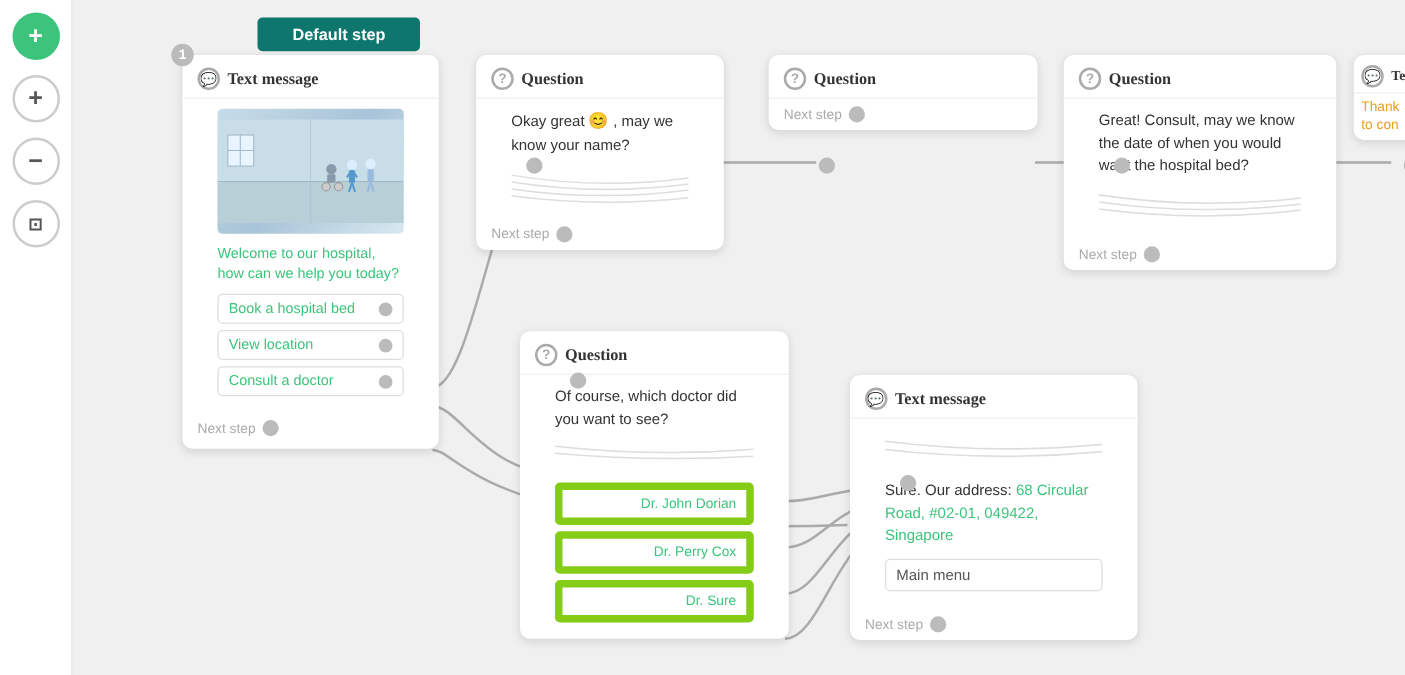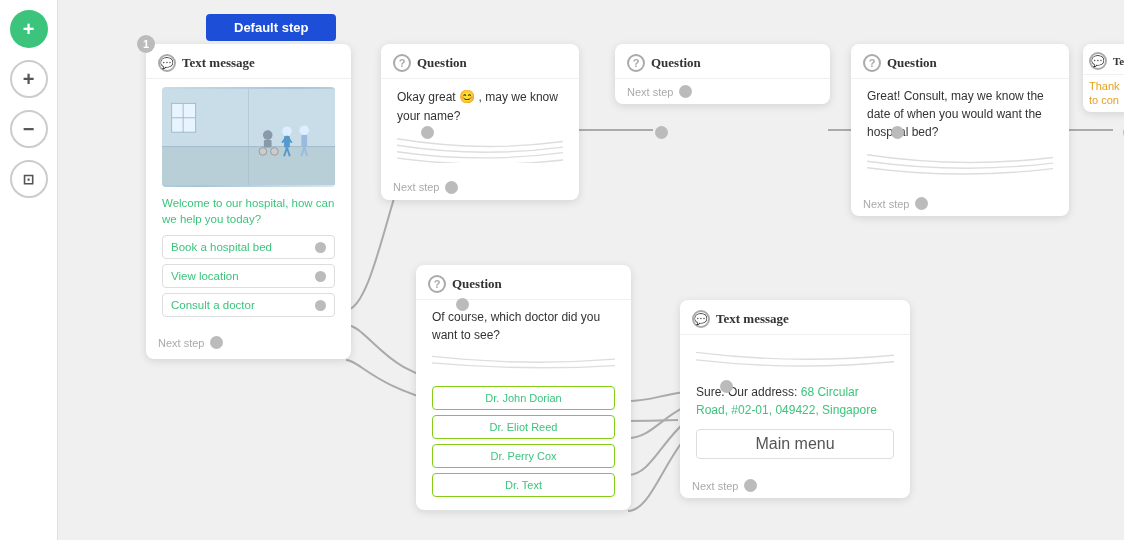--- a/index.html
+++ b/index.html
@@ -85,21 +85,21 @@
       border-radius: 8px;
       box-shadow: 0 2px 8px rgba(0,0,0,0.12);
       z-index: 2;
     }
 
     
     .default-step-header {
       position: absolute;
       top: 14px;
       left: 148px;
-      background: #1d4ed8;
+      background: #0f766e;
       color: #fff;
       font-size: 13px;
       font-weight: bold;
       padding: 6px 28px;
       border-radius: 4px;
       z-index: 5;
     }
 
     
     .card-header {
@@ -122,21 +122,21 @@
       font-weight: bold;
       flex-shrink: 0;
     }
     .card-header-title {
       font-size: 13px;
       font-weight: bold;
       color: #333;
       font-family: Liberation Serif, serif;
     }
     .card-body {
-      padding: 8px 16px;
+      padding: 8px 28px;
     }
 
     
     .node-main {
       left: 88px;
       top: 44px;
       width: 200px;
     }
     .node-main .hospital-img {
       width: 100%;
@@ -220,48 +220,48 @@
       color: #333;
       line-height: 1.5;
       margin-bottom: 8px;
     }
     .question-text .highlight {
       color: #3cc47c;
     }
     .doctor-btn {
       display: flex;
       align-items: center;
-      justify-content: center;
-      border: 1px solid #84cc16;
+      justify-content: flex-end;
+      border: 6px solid #84cc16;
       border-radius: 4px;
       padding: 5px 8px;
       margin-bottom: 5px;
       font-size: 11px;
       color: #3cc47c;
       cursor: pointer;
     }
 
     .address-text {
       font-size: 12px;
       color: #333;
       margin-bottom: 10px;
       line-height: 1.5;
     }
     .address-text .addr-link {
       color: #3cc47c;
     }
     .main-menu-btn {
       display: flex;
       align-items: center;
-      justify-content: center;
+      justify-content: flex-start;
       border: 1px solid #ddd;
       border-radius: 4px;
       padding: 5px 8px;
       margin-bottom: 6px;
-      font-size: 16px;
+      font-size: 12px;
       color: #555;
       cursor: pointer;
     }
 
     .emoji { font-size: 13px; }
 
     
     .curve-lines {
       width: 100%;
       height: 30px;
@@ -453,29 +453,25 @@
         <svg width="100%" height="18" viewBox="0 0 200 18">
           <path d="M0 4 Q 100 15, 200 7" stroke="#ddd" stroke-width="1.5" fill="none"></path>
           <path d="M0 11 Q 100 20, 200 14" stroke="#ddd" stroke-width="1.5" fill="none"></path>
         </svg>
       </div>
       <div class="doctor-btn">
         <span>Dr. John Dorian</span>
         <div class="connector-dot"></div>
       </div>
       <div class="doctor-btn">
-        <span>Dr. Eliot Reed</span>
+        <span>Dr. Perry Cox</span>
         <div class="connector-dot"></div>
       </div>
       <div class="doctor-btn">
-        <span>Dr. Perry Cox</span>
-        <div class="connector-dot"></div>
-      </div>
-      <div class="doctor-btn">
-        <span>Dr. Text</span>
+        <span>Dr. Sure</span>
         <div class="connector-dot"></div>
       </div>
     </div>
   </div>
 
   <div class="node node-text-address" style="position:absolute; left:622px; top:300px; width:230px;">
     <div class="card-header">
       <div class="card-header-icon">💬</div>
       <span class="card-header-title">Text message</span>
     </div>

